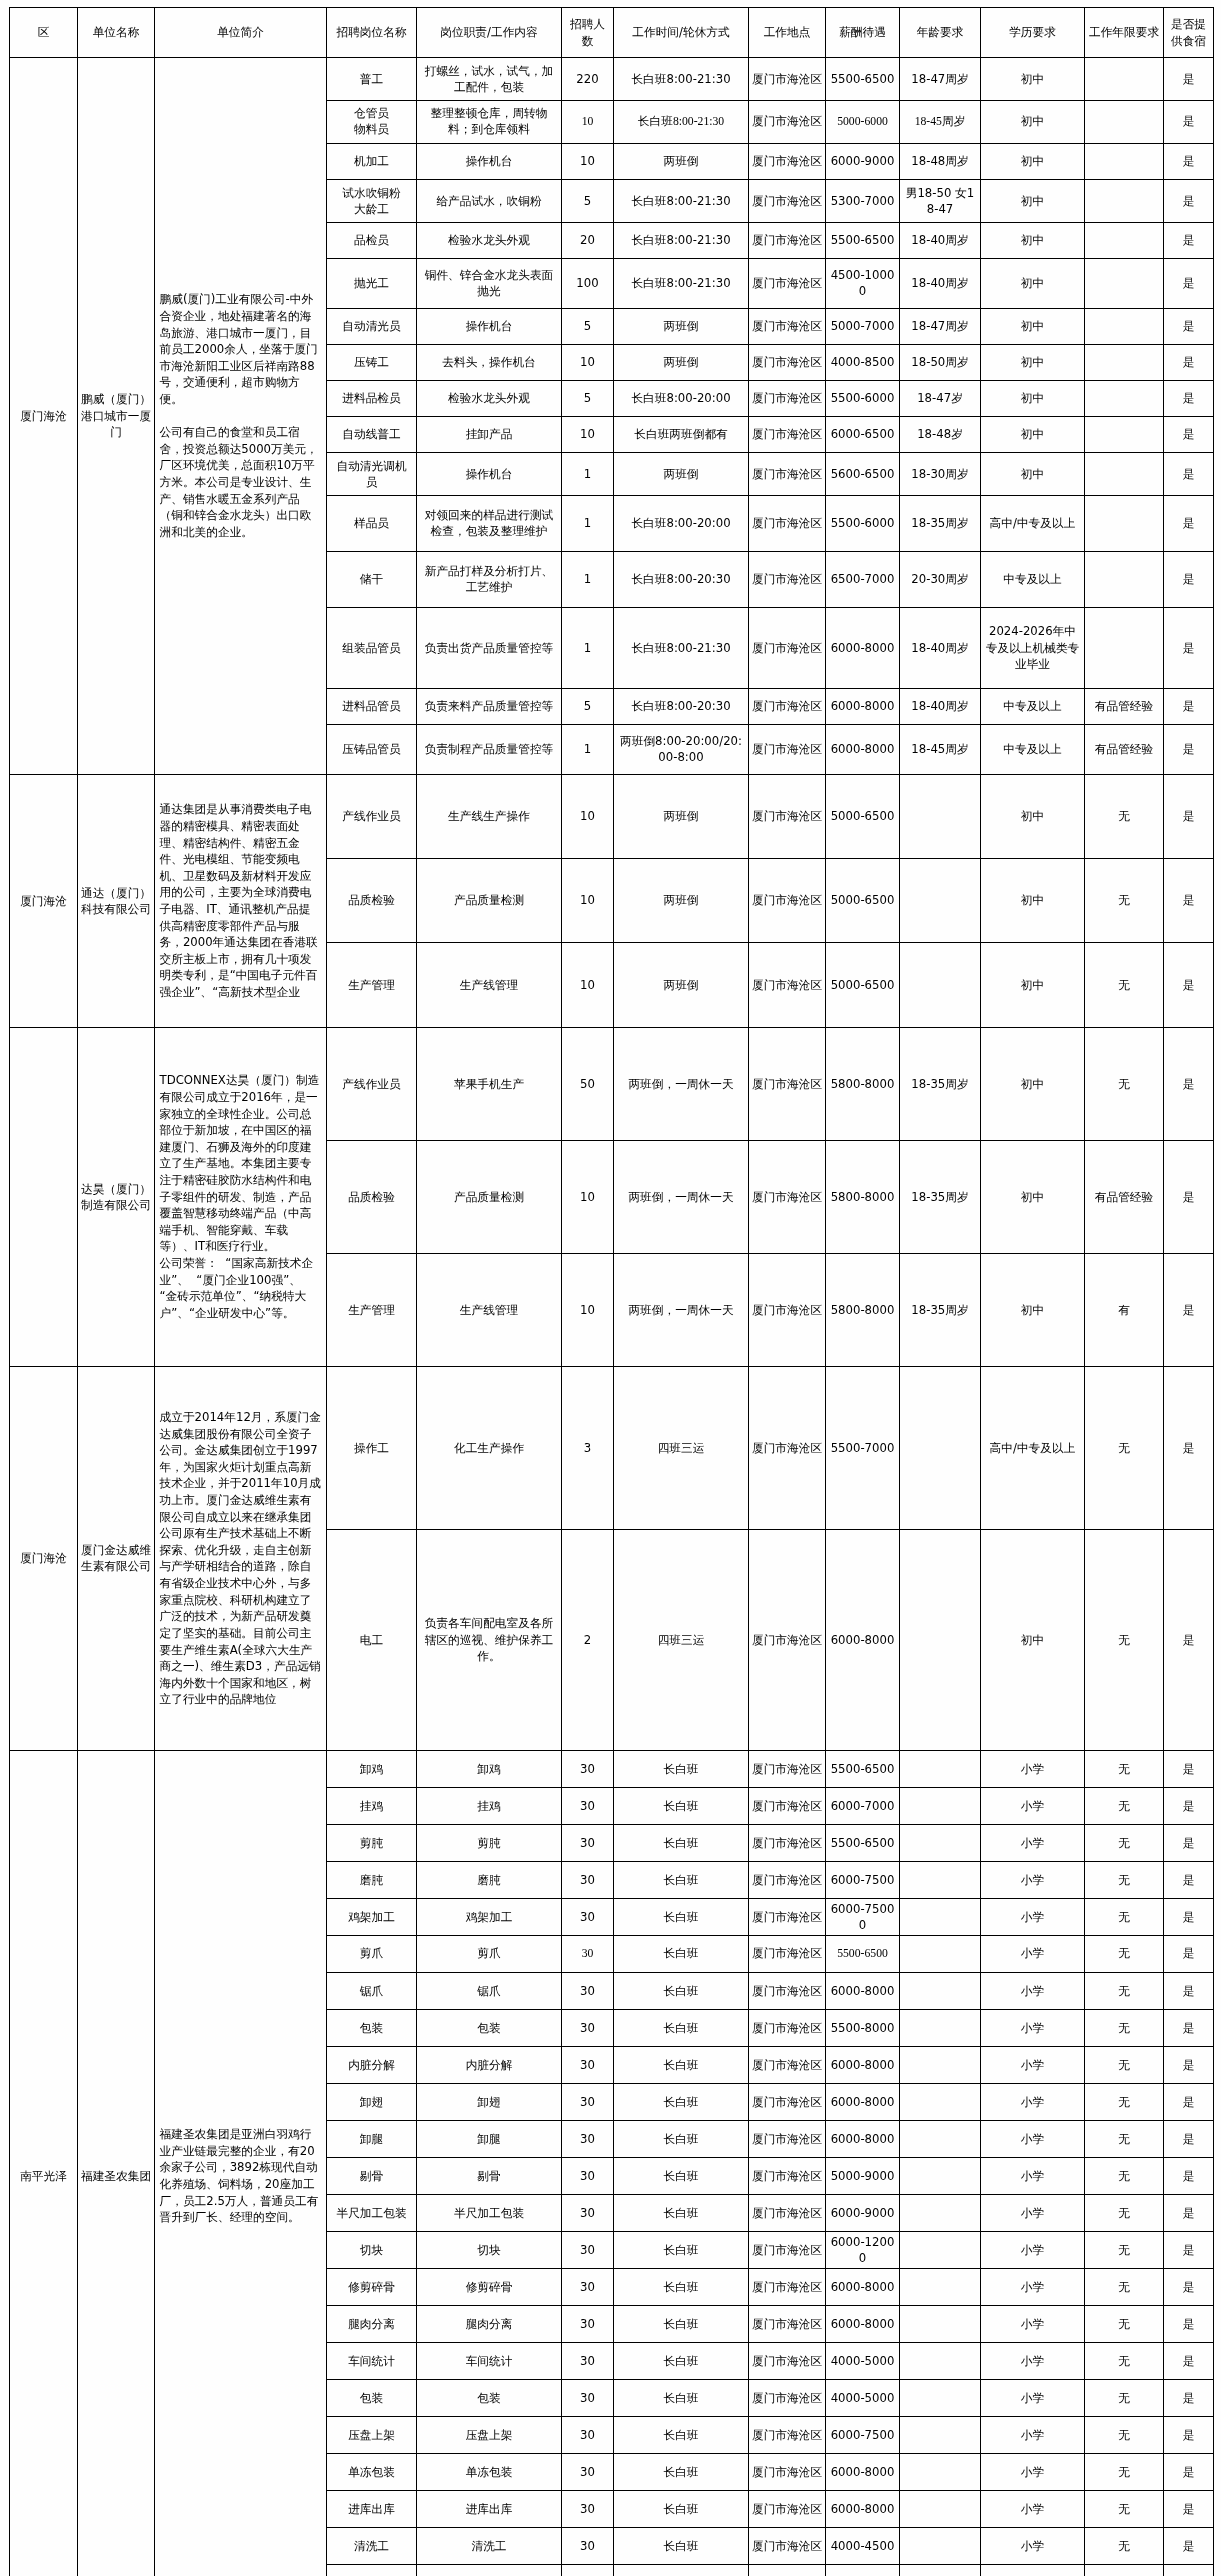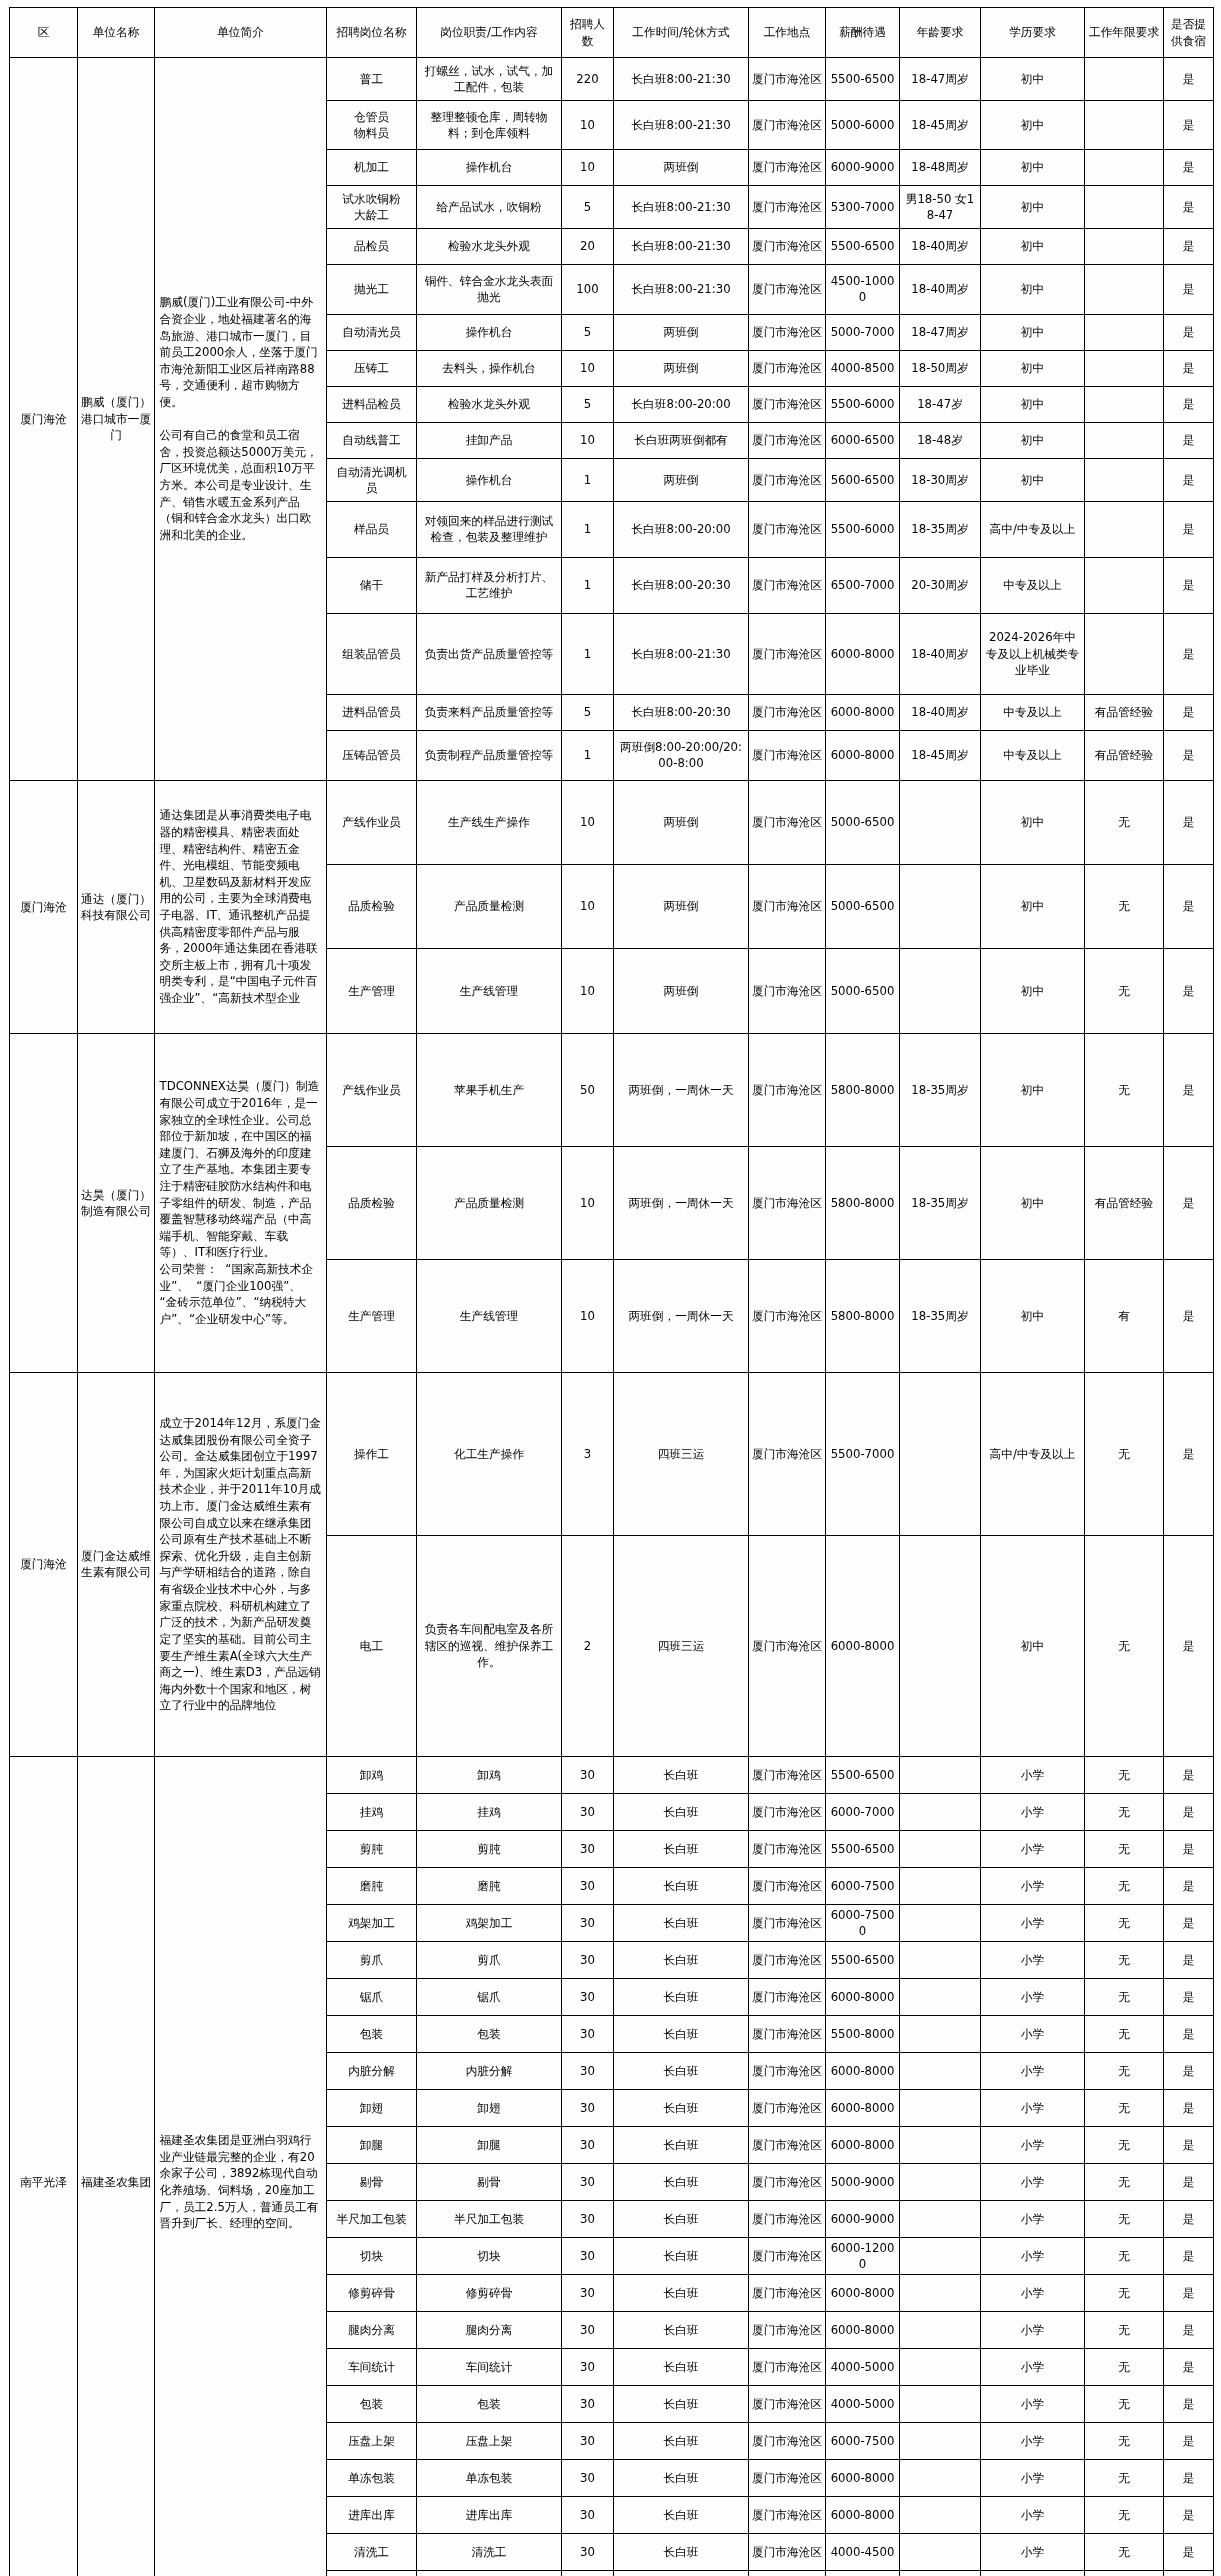--- a/index.html
+++ b/index.html
@@ -74,21 +74,21 @@
           <td>打螺丝，试水，试气，加工配件，包装</td>
           <td>220</td>
           <td>长白班8:00-21:30</td>
           <td>厦门市海沧区</td>
           <td>5500-6500</td>
           <td>18-47周岁</td>
           <td>初中</td>
           <td></td>
           <td>是</td>
         </tr>
-        <tr style="height: 49px;">
+        <tr style="height: 43px; font-family: Liberation Serif, serif;">
           <td>仓管员
 物料员</td>
           <td>整理整顿仓库，周转物料；到仓库领料</td>
           <td>10</td>
           <td>长白班8:00-21:30</td>
           <td>厦门市海沧区</td>
           <td>5000-6000</td>
           <td>18-45周岁</td>
           <td>初中</td>
           <td></td>
@@ -426,21 +426,21 @@
           <td>鸡架加工</td>
           <td>30</td>
           <td>长白班</td>
           <td>厦门市海沧区</td>
           <td>6000-75000</td>
           <td></td>
           <td>小学</td>
           <td>无</td>
           <td>是</td>
         </tr>
-        <tr style="height: 37px;">
+        <tr style="height: 37px; font-family: Liberation Serif, serif;">
           <td>剪爪</td>
           <td>剪爪</td>
           <td>30</td>
           <td>长白班</td>
           <td>厦门市海沧区</td>
           <td>5500-6500</td>
           <td></td>
           <td>小学</td>
           <td>无</td>
           <td>是</td>

